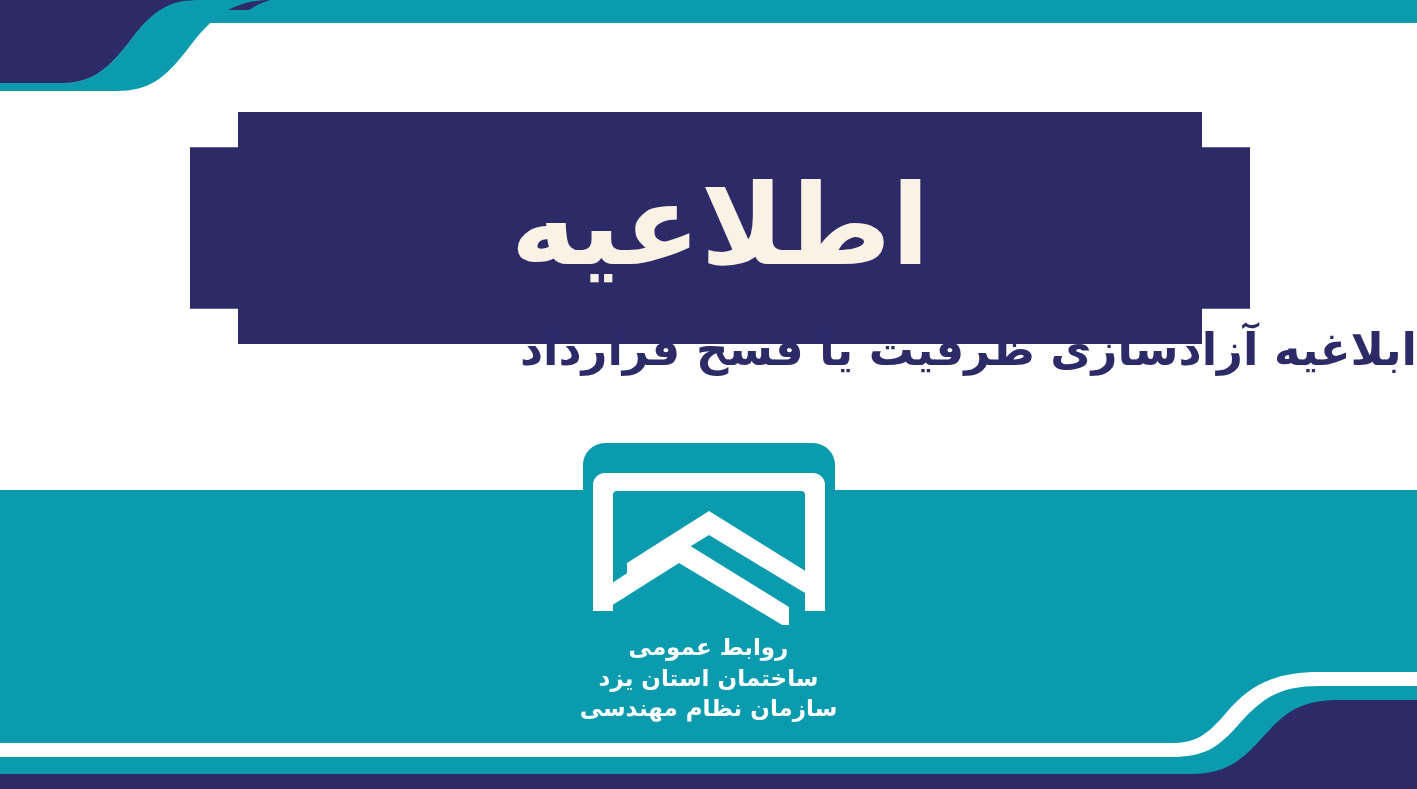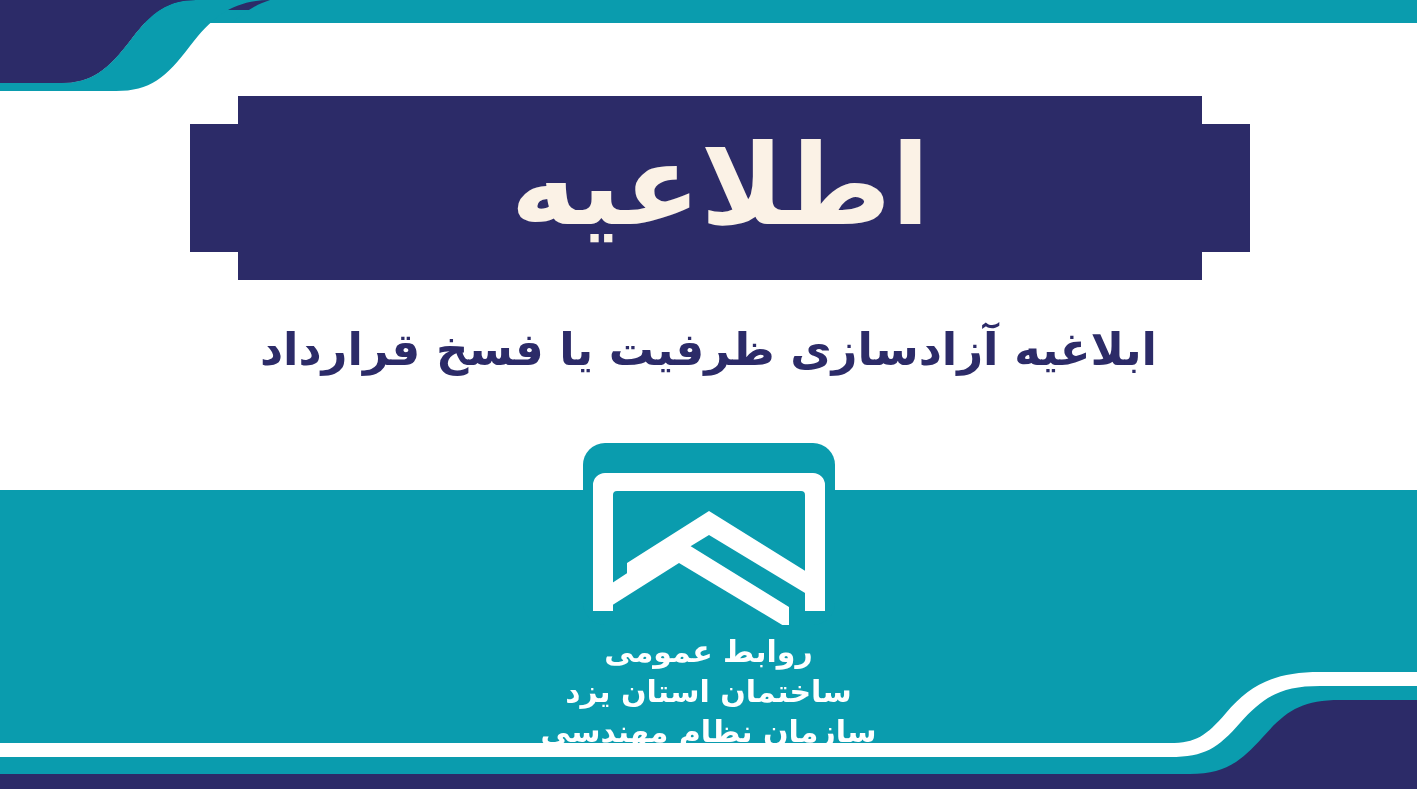--- a/index.html
+++ b/index.html
@@ -26,23 +26,23 @@
     inset: 0;
     width: 1417px;
     height: 789px;
     display: block;
   }
 
   
   .banner-wrap {
     position: absolute;
     left: 190px;
-    top: 96px;
+    top: 112px;
     width: 1060px;
-    height: 184px;
+    height: 232px;
   }
   .banner-svg {
     position: absolute;
     inset: 0;
     width: 100%;
     height: 100%;
   }
   .banner-title {
     position: absolute;
     inset: 0;
@@ -59,21 +59,21 @@
     box-sizing: border-box;
     white-space: nowrap;
   }
 
   
   .subtitle {
     position: absolute;
     left: 0;
     right: 0;
     top: 322px;
-    text-align: center;
+    text-align: right;
     font-size: 45px;
     font-weight: 700;
     color: #2c2b68;
     direction: rtl;
     line-height: 1.25;
     white-space: nowrap;
   }
 
   
   .logo-block {
@@ -95,21 +95,21 @@
     left: 0;
     right: 0;
     top: 632px;
     text-align: center;
     direction: rtl;
     color: #ffffff;
     font-weight: 700;
     line-height: 1.33;
   }
   .org-line {
-    font-size: 30px;
+    font-size: 23px;
     letter-spacing: 1px;
     white-space: nowrap;
   }
 </style>
 </head>
 <body>
 
 <div id="poster">
 
   <svg class="deco-svg" viewBox="0 0 1417 789" preserveAspectRatio="none">

